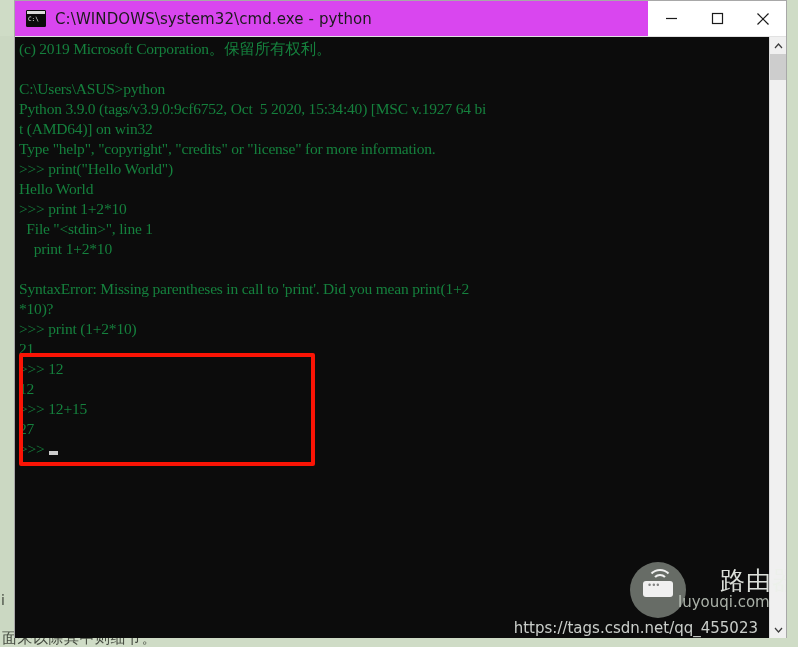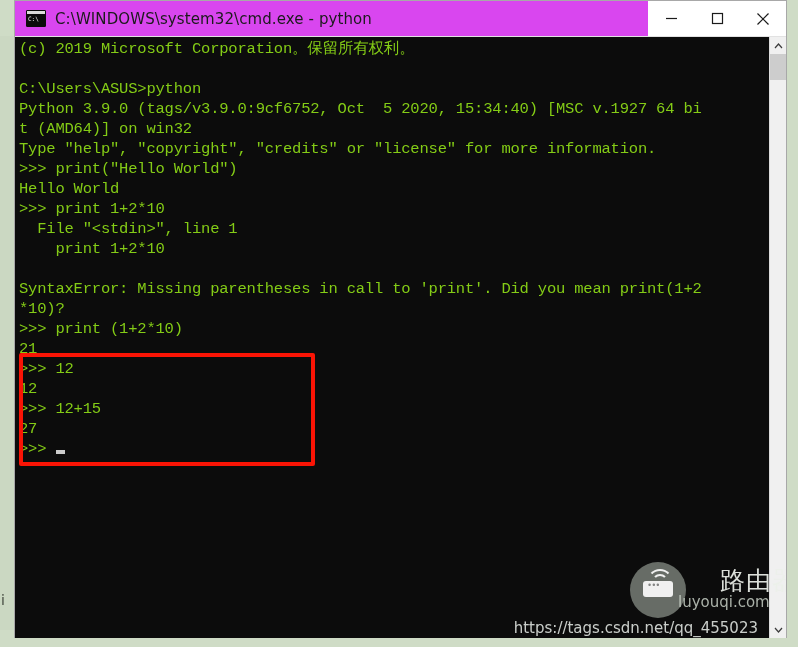--- a/index.html
+++ b/index.html
@@ -128,24 +128,24 @@
     position: relative;
     height: 601px;
     background: #0c0c0c;
     overflow: hidden;
   }
   #console-text {
     position: absolute;
     left: 4px;
     top: 2px;
     width: 745px;
-    font-family: Liberation Mono, monospace;
+    font-family: Liberation Serif, serif;
     font-size: 15.5px;
     line-height: 20px;
-    color: #84cc16;
+    color: #15803d;
     white-space: pre;
     letter-spacing: -0.2px;
   }
   .cursor-block {
     display: inline-block;
     width: 9px;
     height: 4px;
     background: #cccccc;
     vertical-align: -1px;
     margin-left: 1px;
@@ -271,20 +271,21 @@
   }
 </style>
 </head>
 <body>
 
 <div id="desktop">
 
   <div id="bg-left-col" class="bg-strip"></div>
   <div id="bg-bottom-band" class="bg-strip"></div>
   <div id="bg-left-char1" class="bg-text">i</div>
+  <div id="bg-bottom-text" class="bg-text">面来以除其中则细节。</div>
 
   <div id="cmd-window">
 
     <div id="title-bar">
       <div id="cmd-icon"></div>
       <div id="title-text">C:\WINDOWS\system32\cmd.exe - python</div>
 
       <div id="window-controls">
         <div class="win-btn">
           <svg width="13" height="13" viewBox="0 0 13 13">

